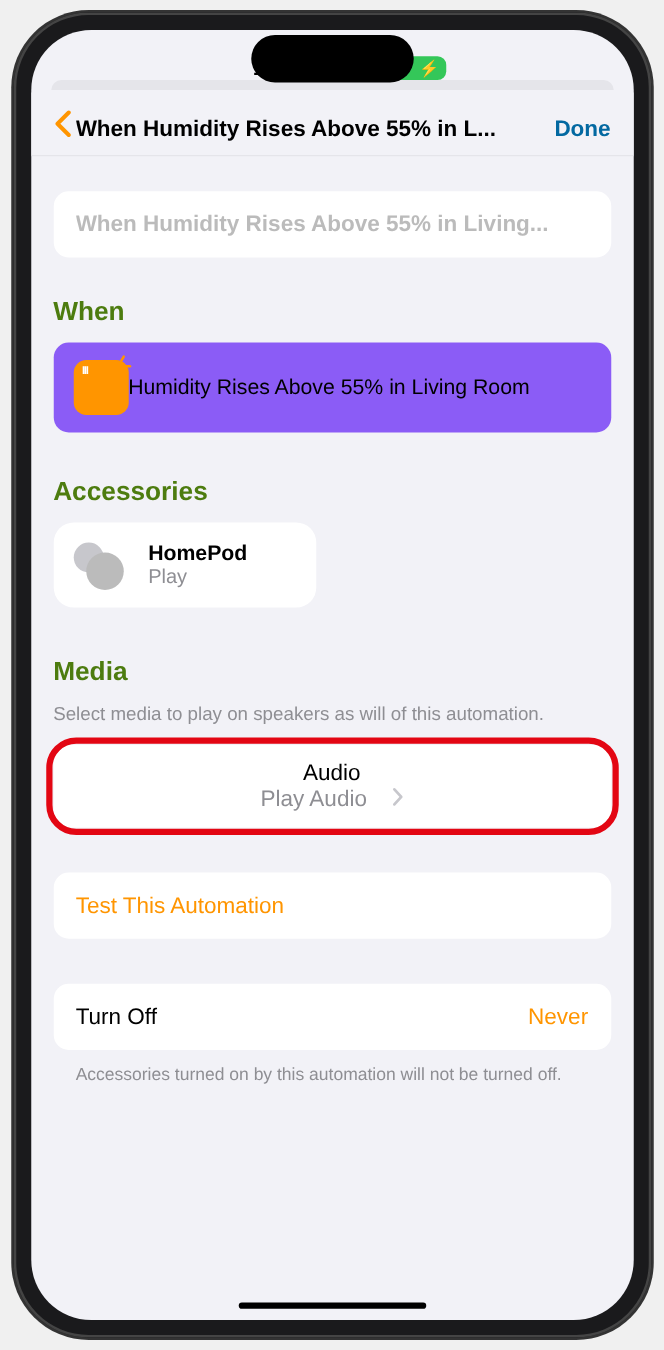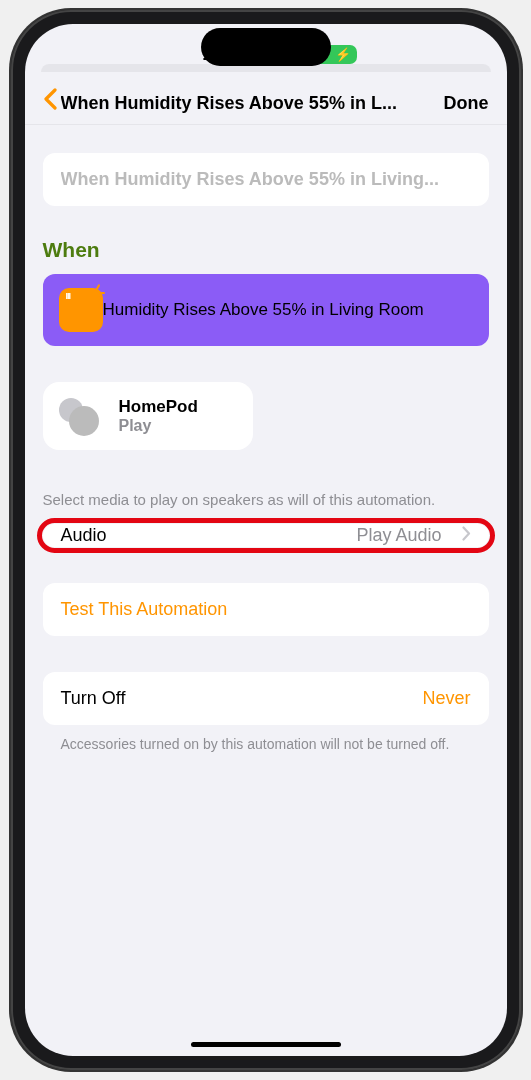--- a/index.html
+++ b/index.html
@@ -119,21 +119,21 @@
       flex: 1;
       font-size: 18px;
       font-weight: 700;
       color: #000;
       white-space: nowrap;
       overflow: hidden;
       text-overflow: ellipsis;
     }
     
     .nav-done {
-      color: #000000;
+      color: #0369a1;
       font-size: 18px;
       font-weight: 600;
       cursor: pointer;
     }
     
     .content {
       padding: 0 18px;
       height: calc(100% - 110px);
       overflow-y: auto;
     }
@@ -274,40 +274,40 @@
     
     .accessory-name {
       font-size: 17px;
       font-weight: 600;
       color: #000;
     }
     
     .accessory-status {
       font-size: 16px;
       color: #8e8e93;
-      font-weight: bold;
     }
     
     .section-subtext {
       font-size: 15px;
       color: #8e8e93;
       line-height: 1.35;
       margin-bottom: 14px;
       margin-top: 2px;
     }
     
     .media-row {
       background: #fff;
       border-radius: 12px;
-      padding: 1px 18px;
+      padding: 12px 18px;
       display: flex;
       align-items: center;
       justify-content: space-between;
       position: relative;
       margin-bottom: 36px;
+      flex-direction: column;
     }
     
     .media-row-highlight {
       position: absolute;
       inset: -6px;
       border: 5px solid #e30613;
       border-radius: 24px;
       pointer-events: none;
     }
     
@@ -431,31 +431,33 @@
         <div class="humidity-icon">
           <div class="humidity-rays">
               <span></span>
               <span></span>
               <span></span>
             </div>
         </div>
         <div class="when-text">Humidity Rises Above 55% in Living Room</div>
       </div>
 
+      <div class="section-header">Accessories</div>
       <div class="accessory-tile">
         <div class="homepod-icon">
           <div class="pod pod1"></div>
           <div class="pod pod2"></div>
         </div>
         <div>
           <div class="accessory-name">HomePod</div>
           <div class="accessory-status">Play</div>
         </div>
       </div>
 
+      <div class="section-header">Media</div>
       <div class="section-subtext">Select media to play on speakers as will of this automation.</div>
       <div class="media-row">
         <div class="media-row-highlight"></div>
         <div class="media-label">Audio</div>
         <div class="media-value">
           <span>Play Audio</span>
           <span class="chevron-right">
             <svg width="9" height="15" viewBox="0 0 9 15">
                 <path d="M1.5 1.5 L7 7.5 L1.5 13.5" stroke="#c7c7cc" stroke-width="2.2" fill="none" stroke-linecap="round" stroke-linejoin="round"></path>
               </svg>

